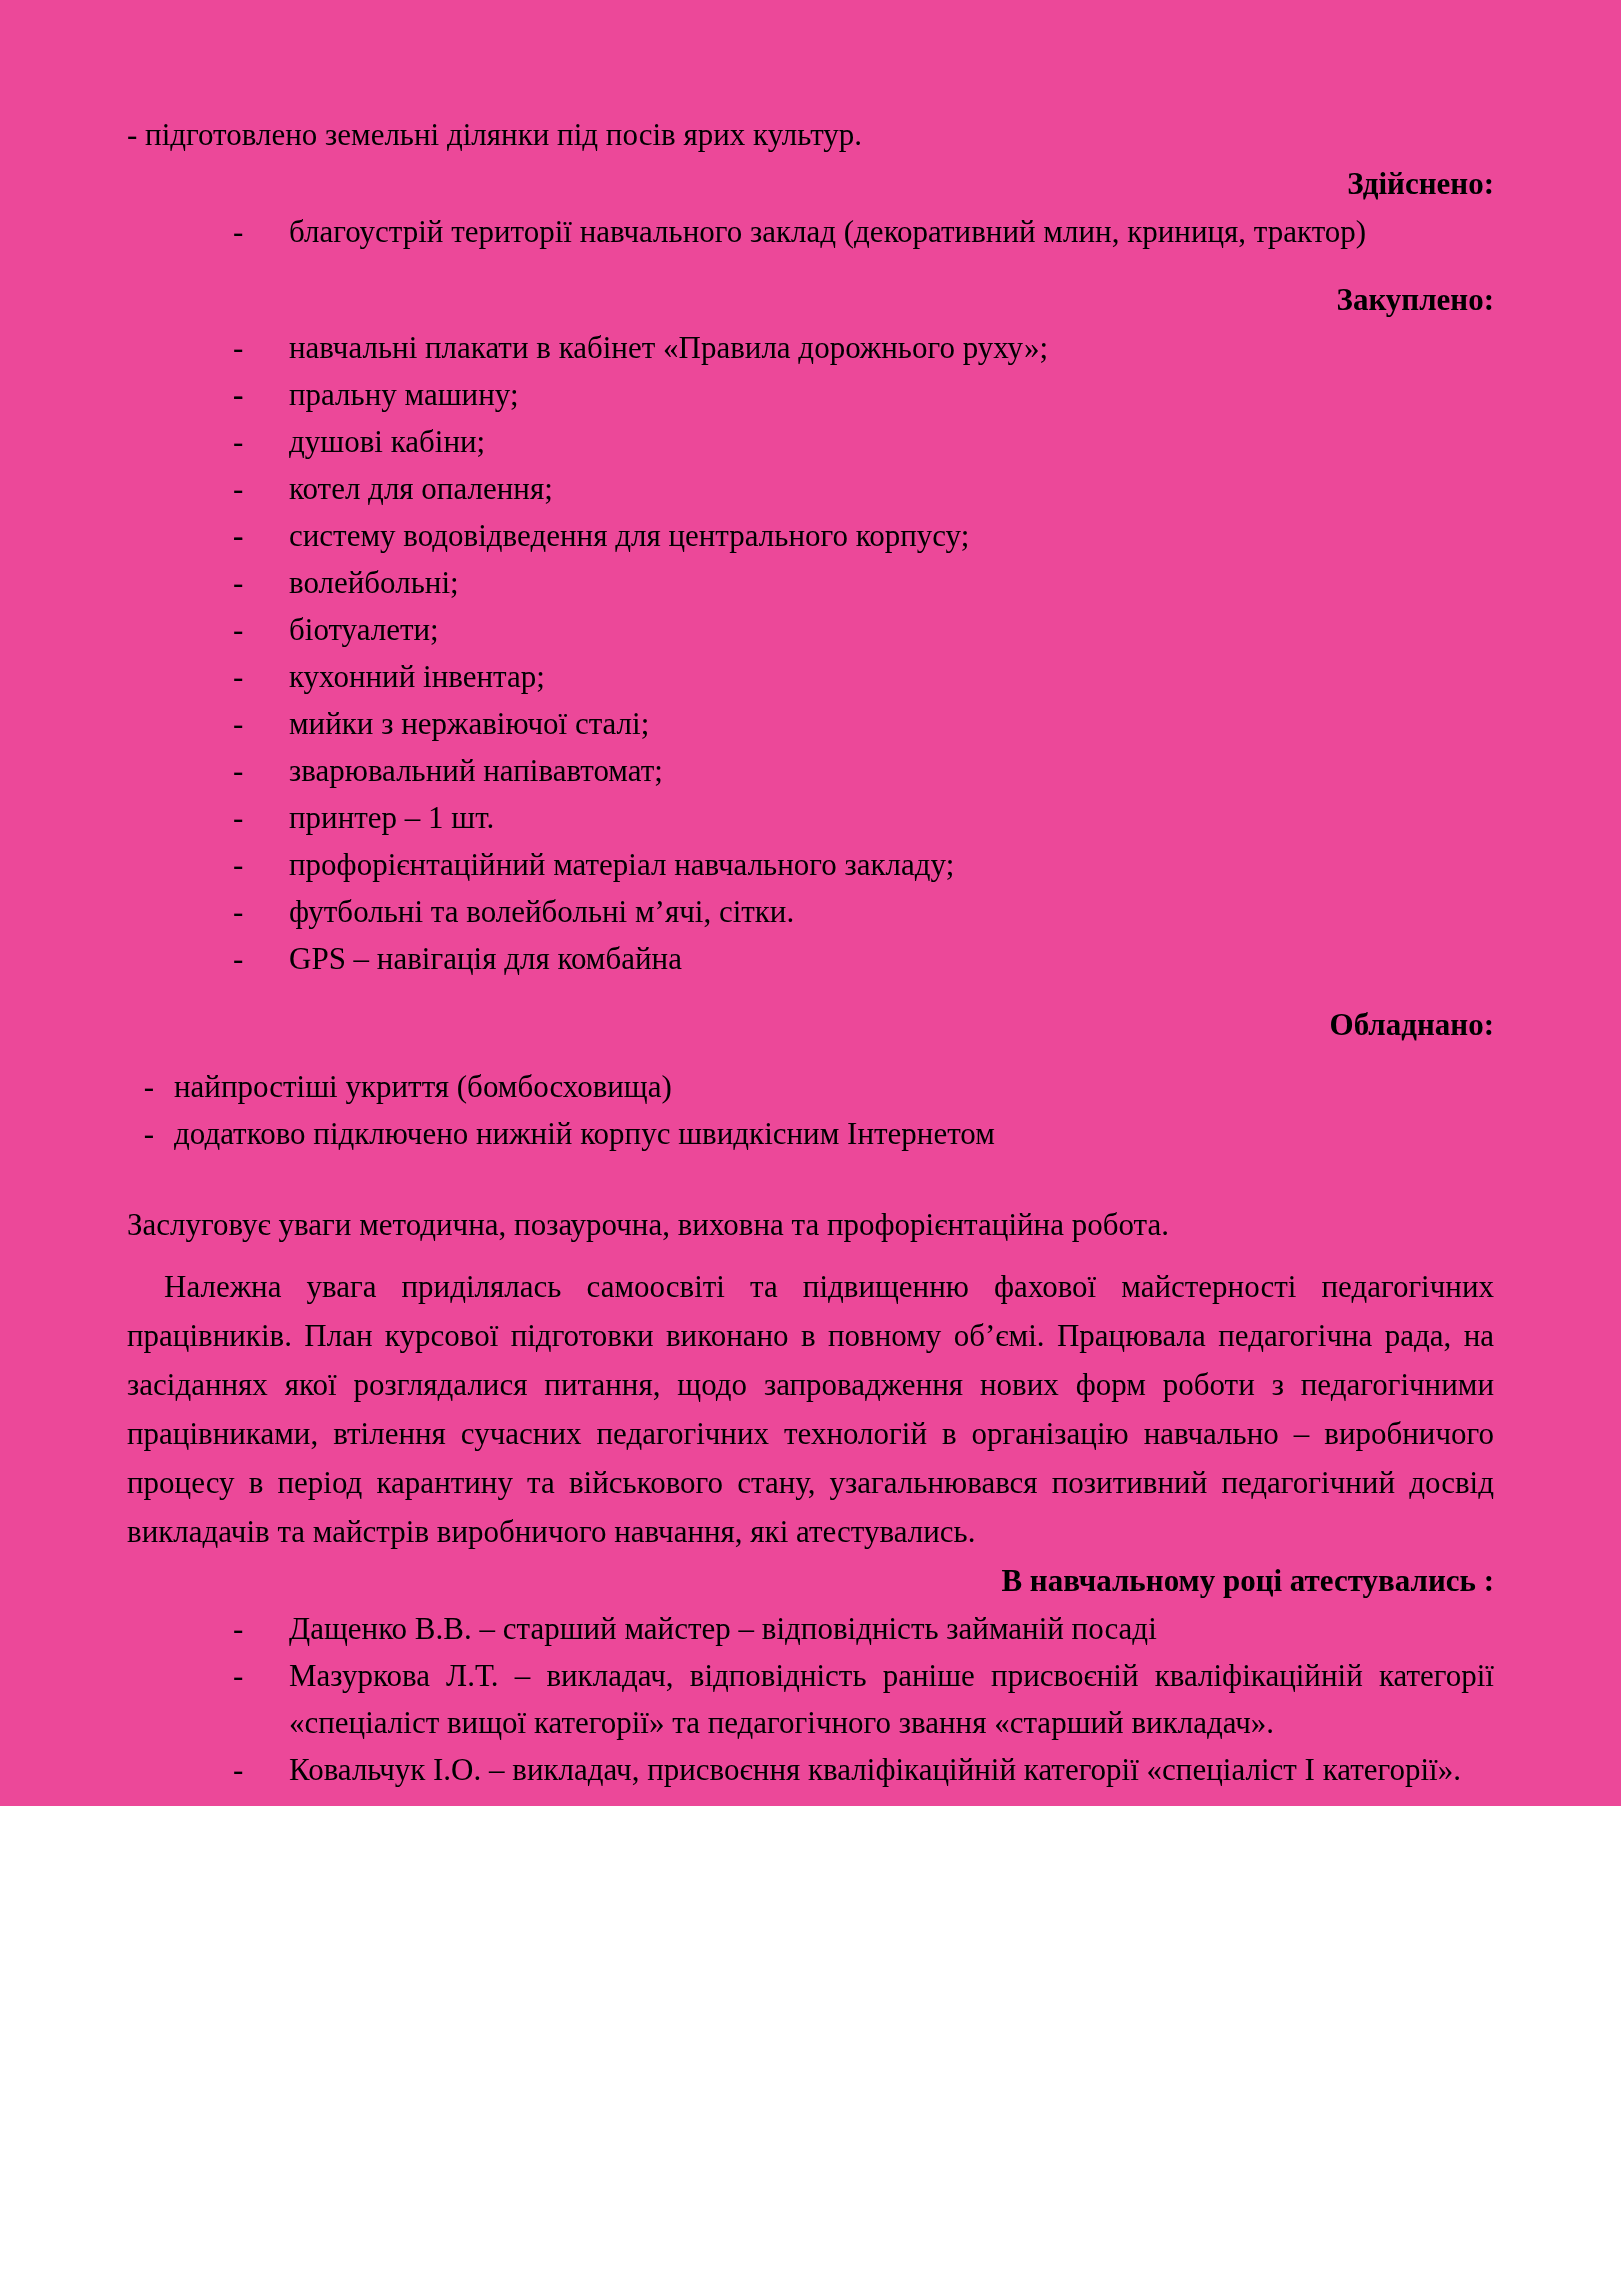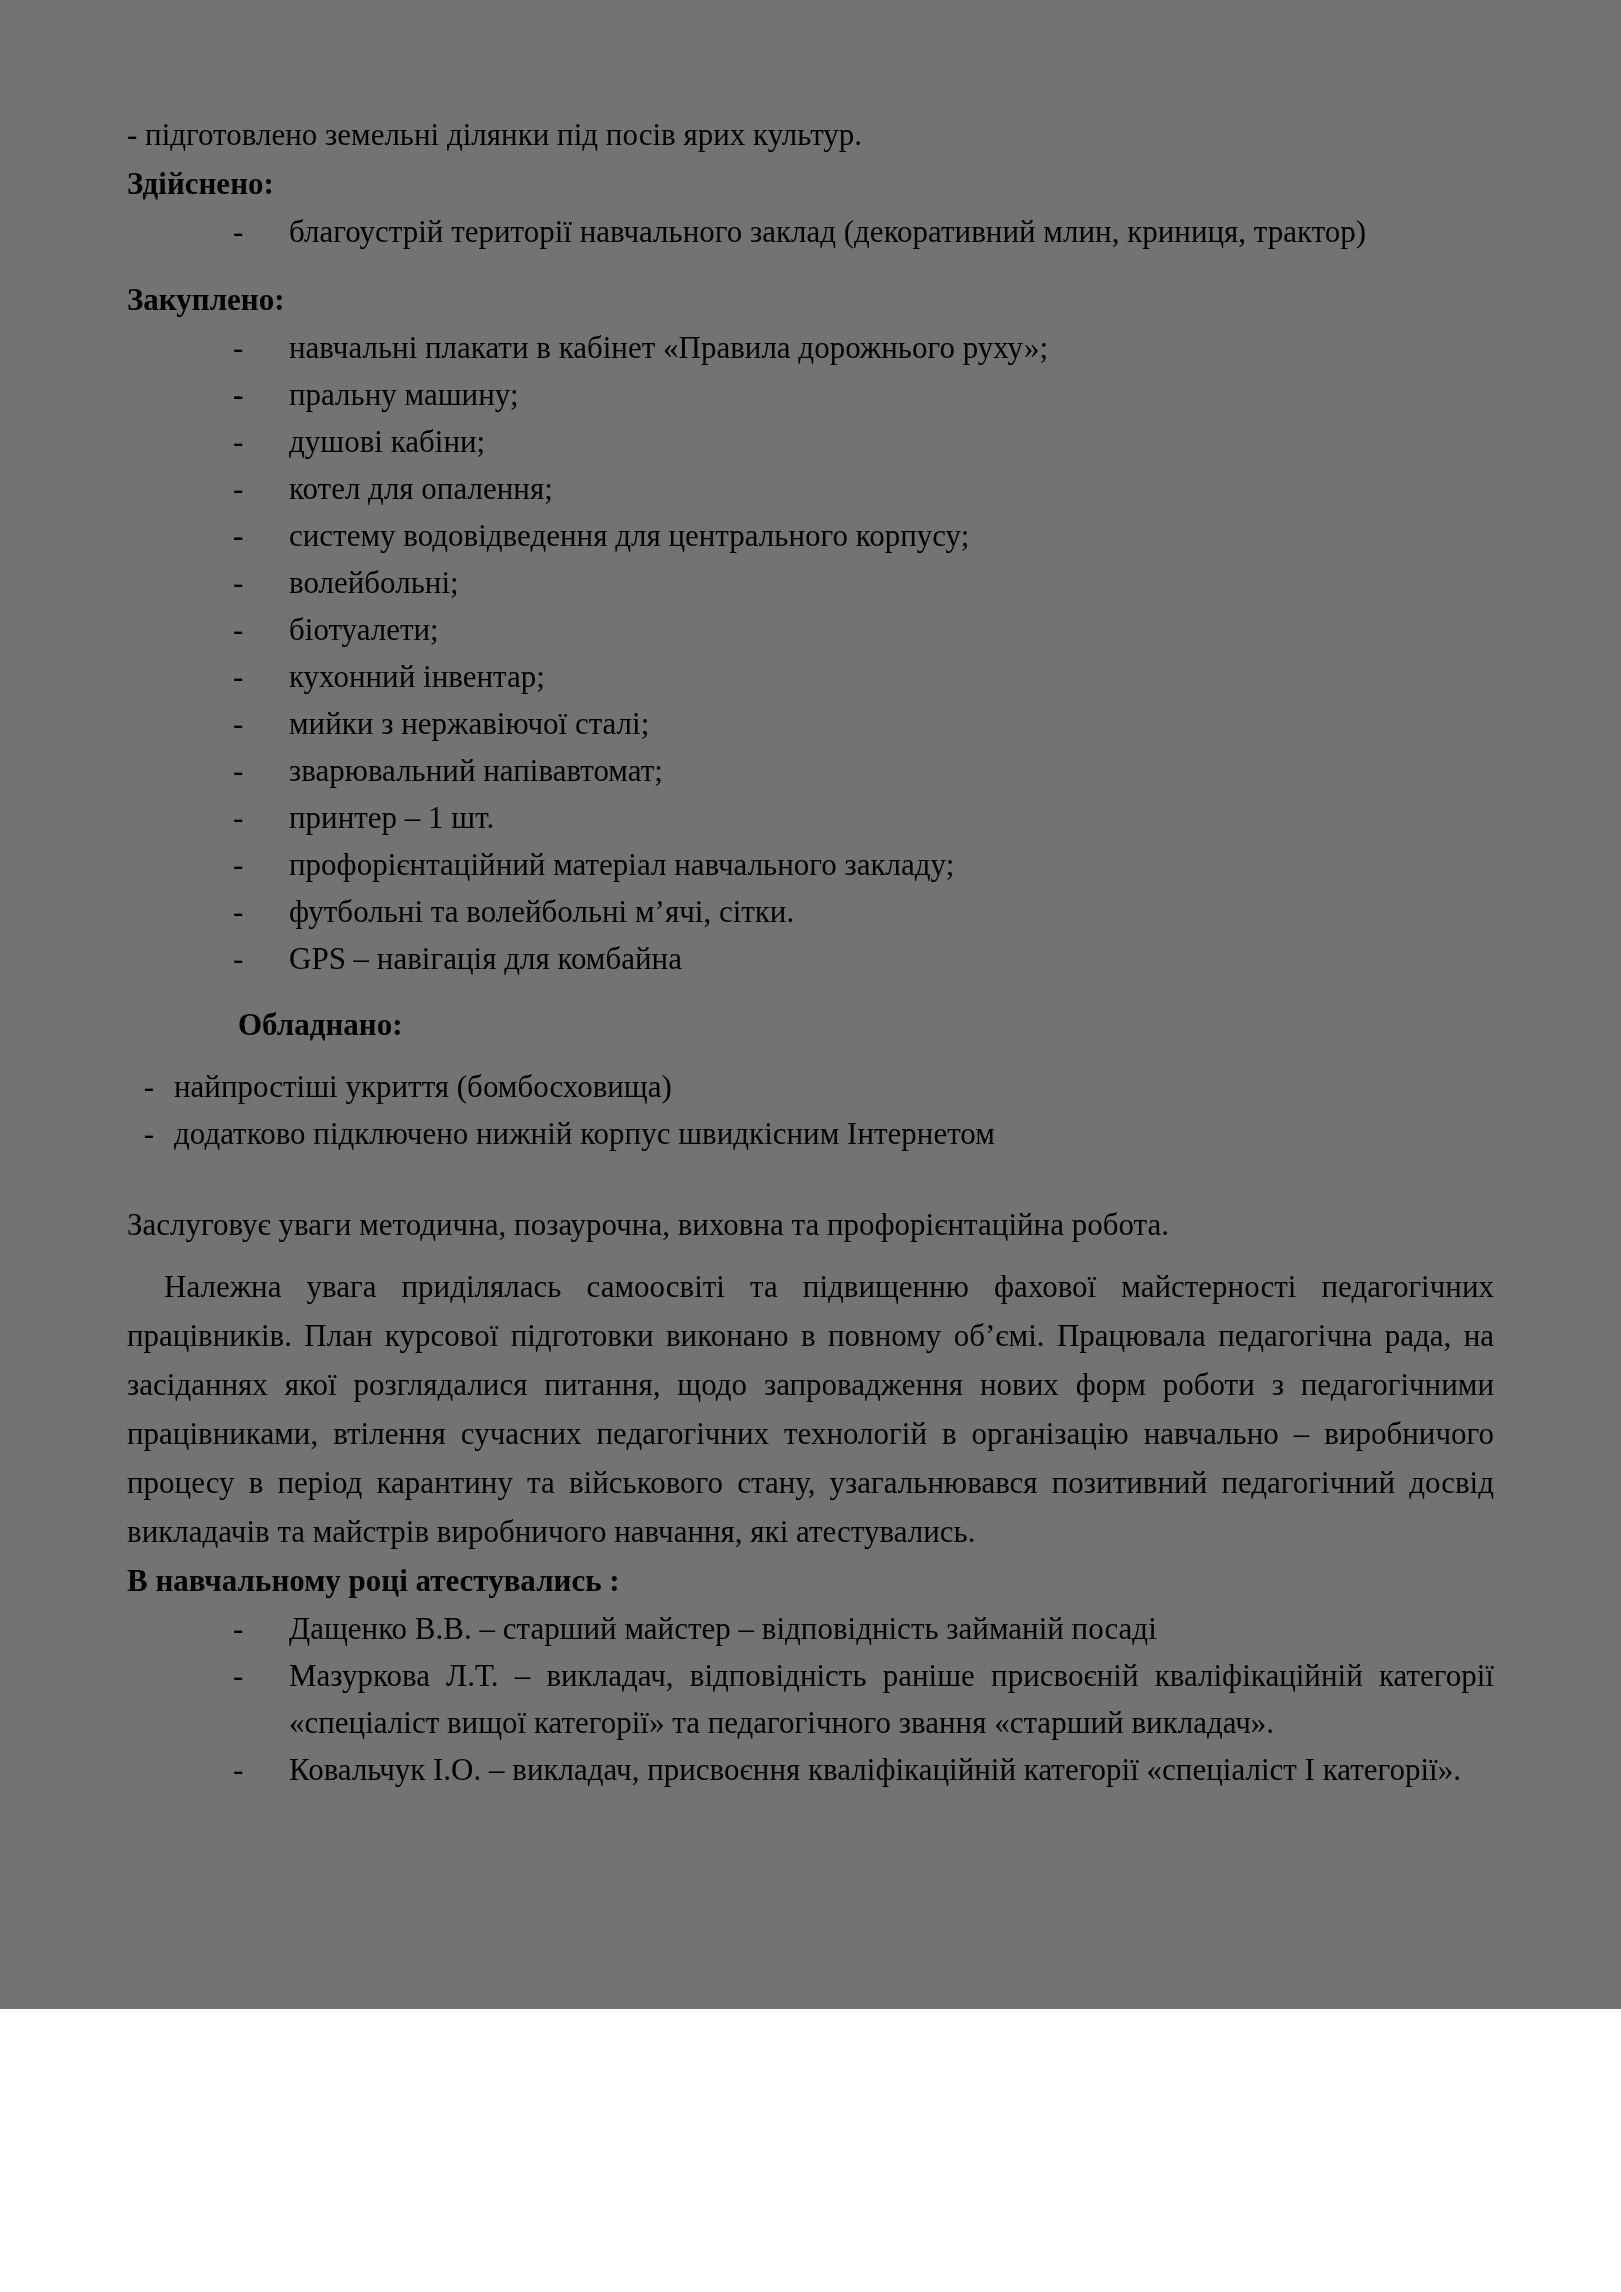--- a/index.html
+++ b/index.html
@@ -1,29 +1,29 @@
 <!DOCTYPE html>
 <html lang="uk"><head>
 <meta charset="utf-8">
 <style>
   html, body { margin: 0; padding: 0; background: #ffffff; }
   .page {
     position: relative;
     width: 1621px;
-    height: 2009px;
-    background: #737373;
+    height: 1806px;
+    background: #ec4899;
     color: #000000;
     font-family: "Liberation Serif", "DejaVu Serif", serif;
     font-size: 31px;
     box-sizing: border-box;
     padding: 110px 127px 16px 127px;
     overflow: hidden;
   }
   .line { line-height: 49px; }
-  .bold { font-weight: bold; }
+  .bold { font-weight: bold; text-align: right; }
   
   .ilist .li {
     position: relative;
     padding-left: 162px;
     line-height: 47px;
     text-align: left;
   }
   .ilist .li.just { text-align: justify; }
   .ilist .li .mk {
     position: absolute;

